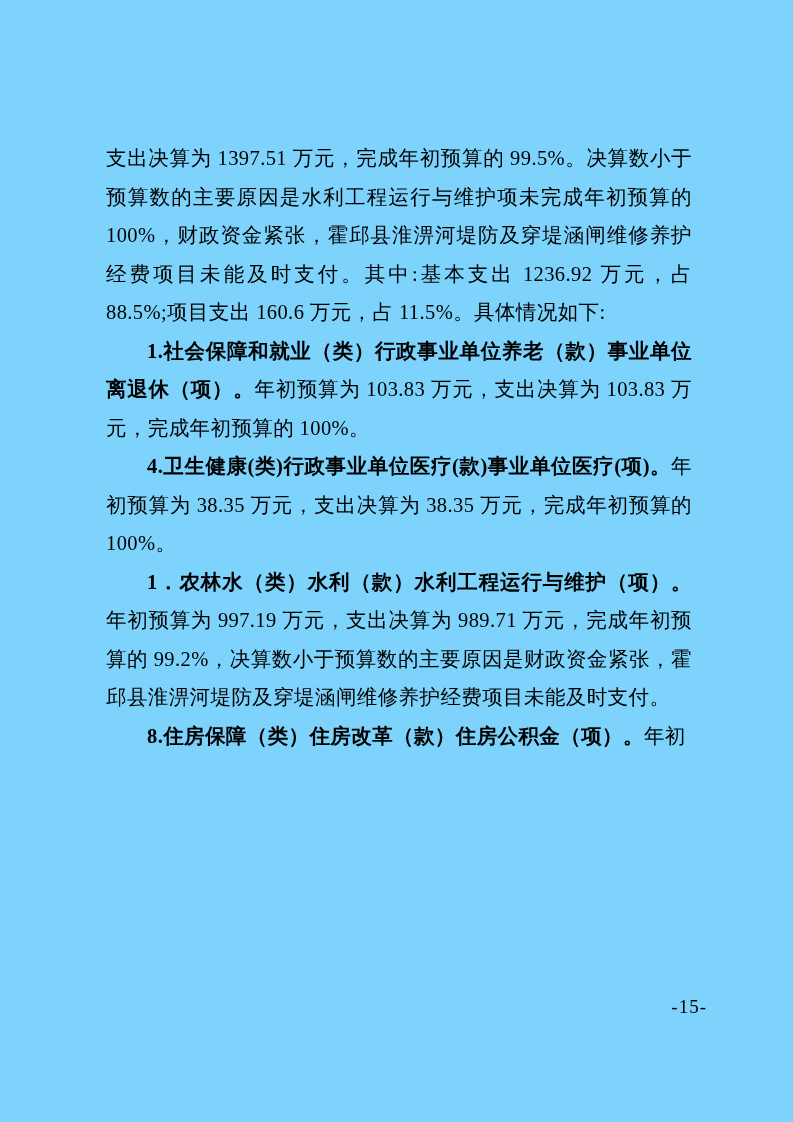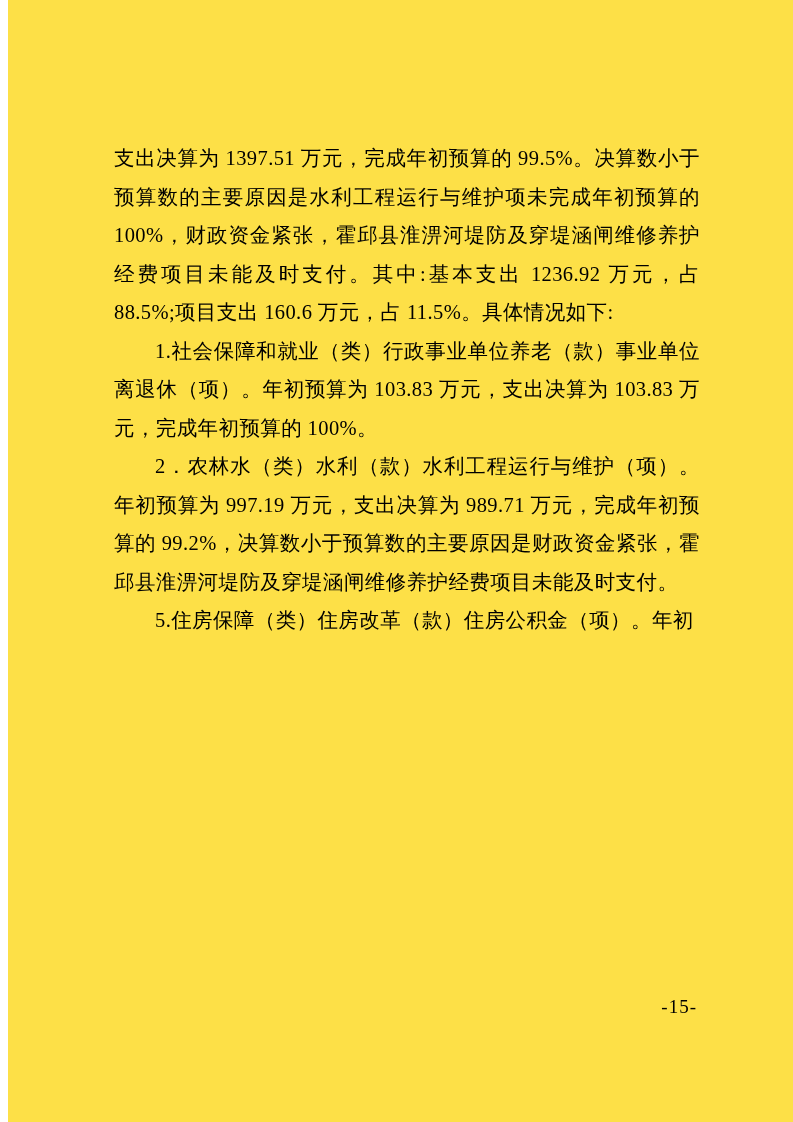--- a/index.html
+++ b/index.html
@@ -8,63 +8,63 @@
     width: 793px;
     height: 1122px;
     position: relative;
     overflow: hidden;
     font-family: "Liberation Serif", "DejaVu Serif", serif;
     color: #000000;
   }
   .page {
     position: absolute;
     inset: 0;
-    background: #fde047;
-    margin-left: 8px;
+    background: #7dd3fc;
   }
   .content {
     position: absolute;
     top: 139px;
     left: 106px;
     width: 586px;
   }
   .para {
     font-size: 20.5px;
     line-height: 38.5px;
     text-align: justify;
     text-justify: inter-character;
     letter-spacing: 0.4px;
   }
   .para.indent {
     text-indent: 2em;
   }
   .heading-span {
-    font-weight: normal;
+    font-weight: bold;
   }
   .page-number {
     position: absolute;
     top: 996px;
-    right: 96px;
+    right: 86px;
     font-size: 19px;
     letter-spacing: 1px;
   }
 </style>
 </head>
 <body>
 
 <div class="page">
   <div class="content">
 
     <p class="para"><span>支出决算为 1397.51 万元，完成年初预算的 99.5%。决算数小于预算数的主要原因是水利工程运行与维护项未完成年初预算的 100%，财政资金紧张，霍邱县淮淠河堤防及穿堤涵闸维修养护经费项目未能及时支付。其中:基本支出 1236.92 万元，占 88.5%;项目支出 160.6 万元，占 11.5%。具体情况如下:</span></p>
 
     <p class="para indent"><span class="heading-span">1.社会保障和就业（类）行政事业单位养老（款）事业单位离退休（项）。</span><span>年初预算为 103.83 万元，支出决算为 103.83 万元，完成年初预算的 100%。</span></p>
 
 
 
+    <p class="para indent"><span class="heading-span">4.卫生健康(类)行政事业单位医疗(款)事业单位医疗(项)。</span><span>年初预算为 38.35 万元，支出决算为 38.35 万元，完成年初预算的 100%。</span></p>
 
-    <p class="para indent"><span class="heading-span">2．农林水（类）水利（款）水利工程运行与维护（项）。</span><span>年初预算为 997.19 万元，支出决算为 989.71 万元，完成年初预算的 99.2%，决算数小于预算数的主要原因是财政资金紧张，霍邱县淮淠河堤防及穿堤涵闸维修养护经费项目未能及时支付。</span></p>
+    <p class="para indent"><span class="heading-span">1．农林水（类）水利（款）水利工程运行与维护（项）。</span><span>年初预算为 997.19 万元，支出决算为 989.71 万元，完成年初预算的 99.2%，决算数小于预算数的主要原因是财政资金紧张，霍邱县淮淠河堤防及穿堤涵闸维修养护经费项目未能及时支付。</span></p>
 
-    <p class="para indent"><span class="heading-span">5.住房保障（类）住房改革（款）住房公积金（项）。</span><span>年初</span></p>
+    <p class="para indent"><span class="heading-span">8.住房保障（类）住房改革（款）住房公积金（项）。</span><span>年初</span></p>
 
   </div>
 
   <div class="page-number">-15-</div>
 </div>
 
 </body></html>

